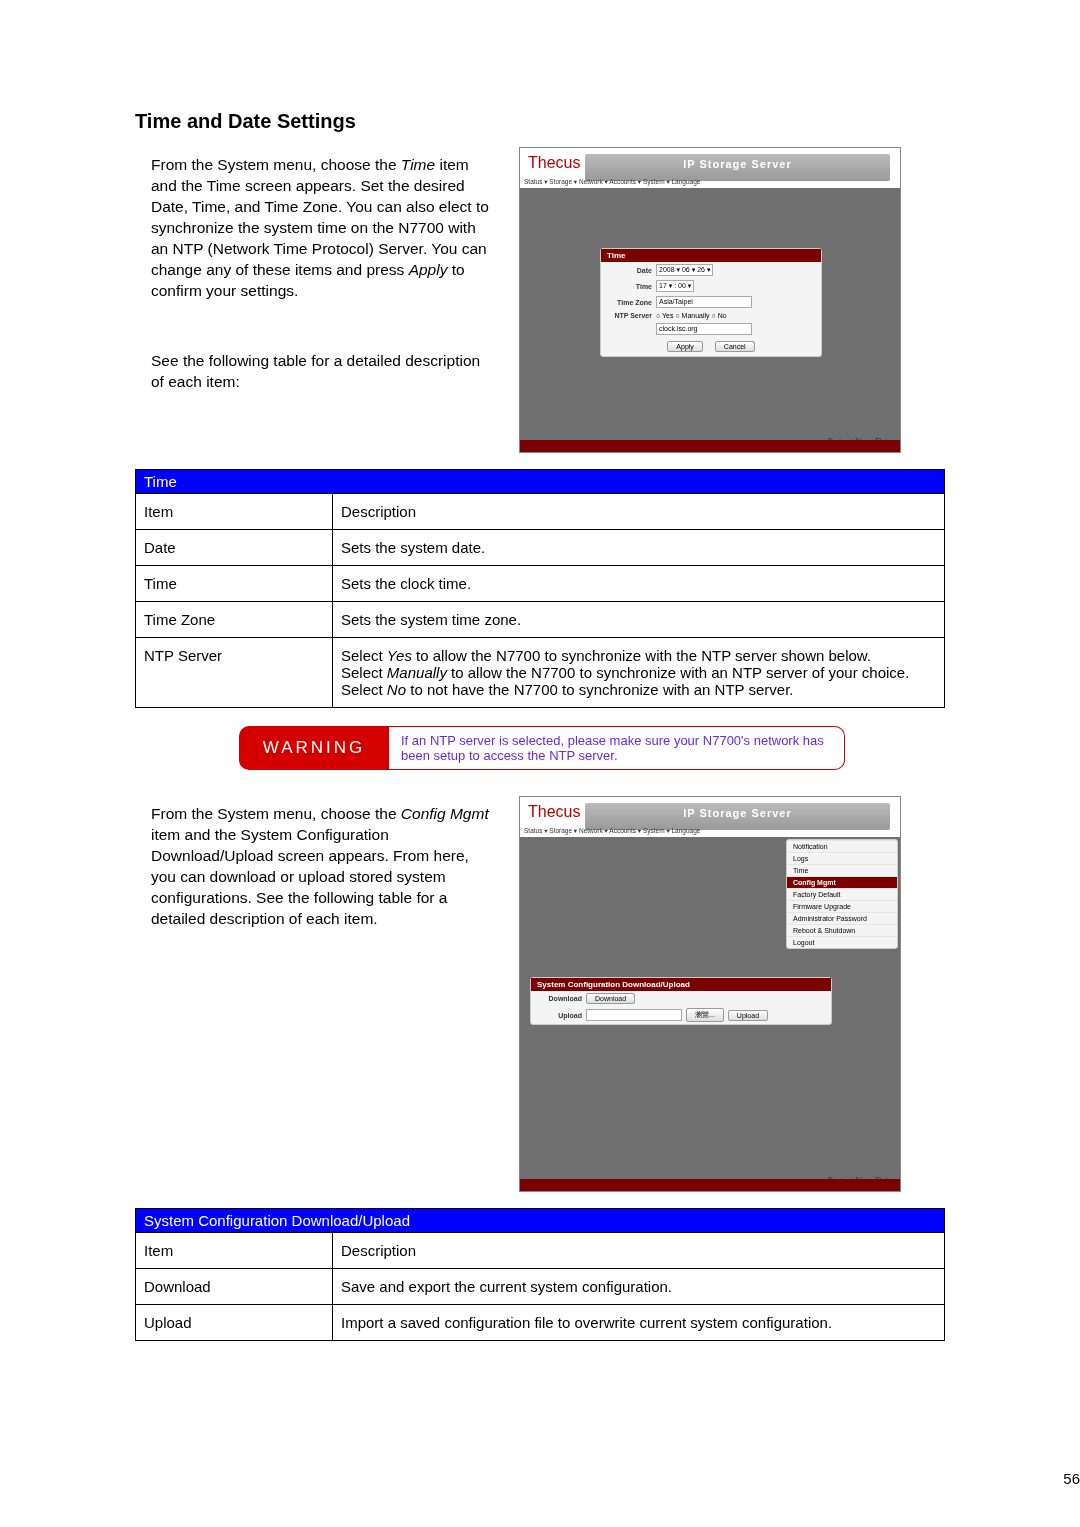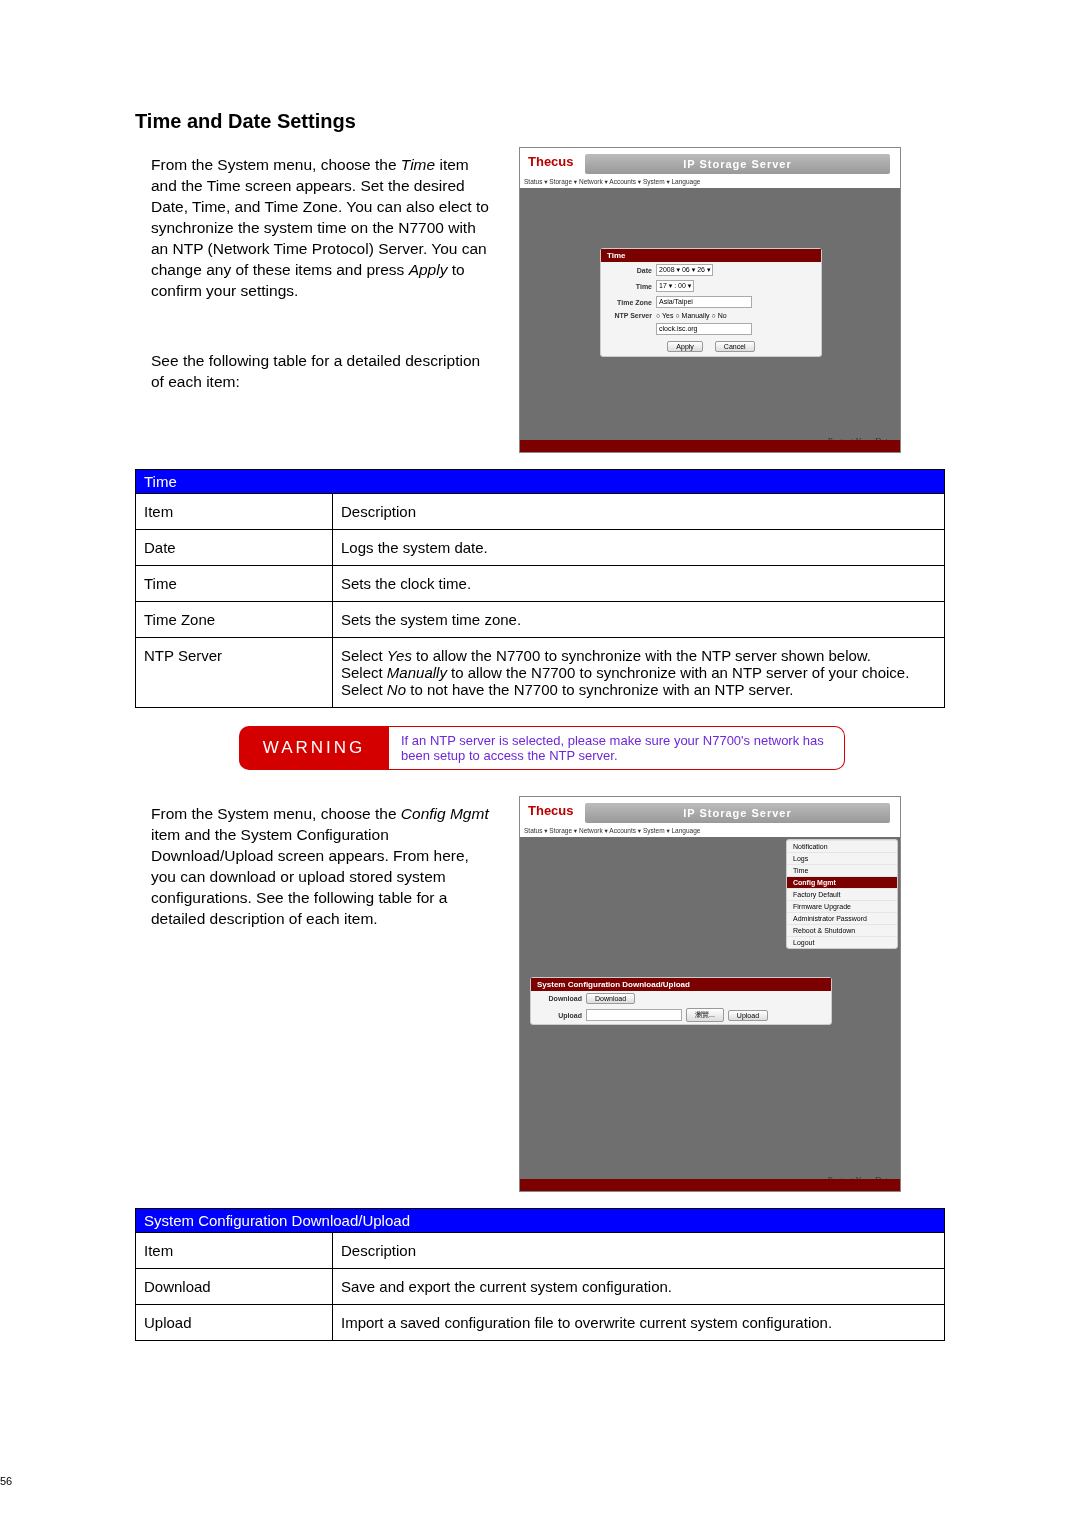--- a/index.html
+++ b/index.html
@@ -57,25 +57,25 @@
     overflow: hidden;
     border: 1px solid #888;
   }
   .ss-topwhite {
     position:absolute;
     top:0;left:0;right:0;height:40px;
     background:#fff;
   }
   .ss-logo {
     position:absolute; top:6px; left:8px;
-    font-size:13px; font-weight:bold; color:#b00;
+    font-size:16px; font-weight:normal; color:#b00;
   }
   .ss-title {
     position:absolute; top:6px; right:10px; left:65px;
-    height:20px; background:linear-gradient(#bbb,#999);
+    height:27px; background:linear-gradient(#bbb,#999);
     color:#fff; font-size:11px; font-weight:bold;
     text-align:center; line-height:20px; letter-spacing:1px;
     border-radius:2px;
   }
   .ss-menubar {
     position:absolute; top:30px; left:4px; right:4px; height:11px;
     font-size:6.5px; color:#333;
     white-space:nowrap;
   }
   .ss-footer {
@@ -171,22 +171,22 @@
     border-radius:0 10px 10px 0;
     padding:6px 12px;
     font-size:13px;
     color:#6d28d9;
     flex:1;
   }
   .page-num {
     position:absolute;
     bottom:40px;
     left:0; right:0;
-    text-align:left;
-    font-size:11px;
+    text-align:right;
+    font-size:15px;
   }
 </style>
 </head>
 <body>
 
 <div class="page">
 
   <h2 class="section-header">Time and Date Settings</h2>
 
   <div class="two-col">
@@ -242,21 +242,21 @@
     <tbody>
         <tr>
           <th class="blue" colspan="2">Time</th>
         </tr>
     <tr>
       <td class="col-item">Item</td>
       <td>Description</td>
     </tr>
     <tr>
           <td class="col-item">Date</td>
-          <td>Logs the system date.</td>
+          <td>Sets the system date.</td>
         </tr>
     <tr>
           <td class="col-item">Time</td>
           <td>Sets the clock time.</td>
         </tr>
     <tr>
           <td class="col-item">Time Zone</td>
           <td>Sets the system time zone.</td>
         </tr>
     <tr>

